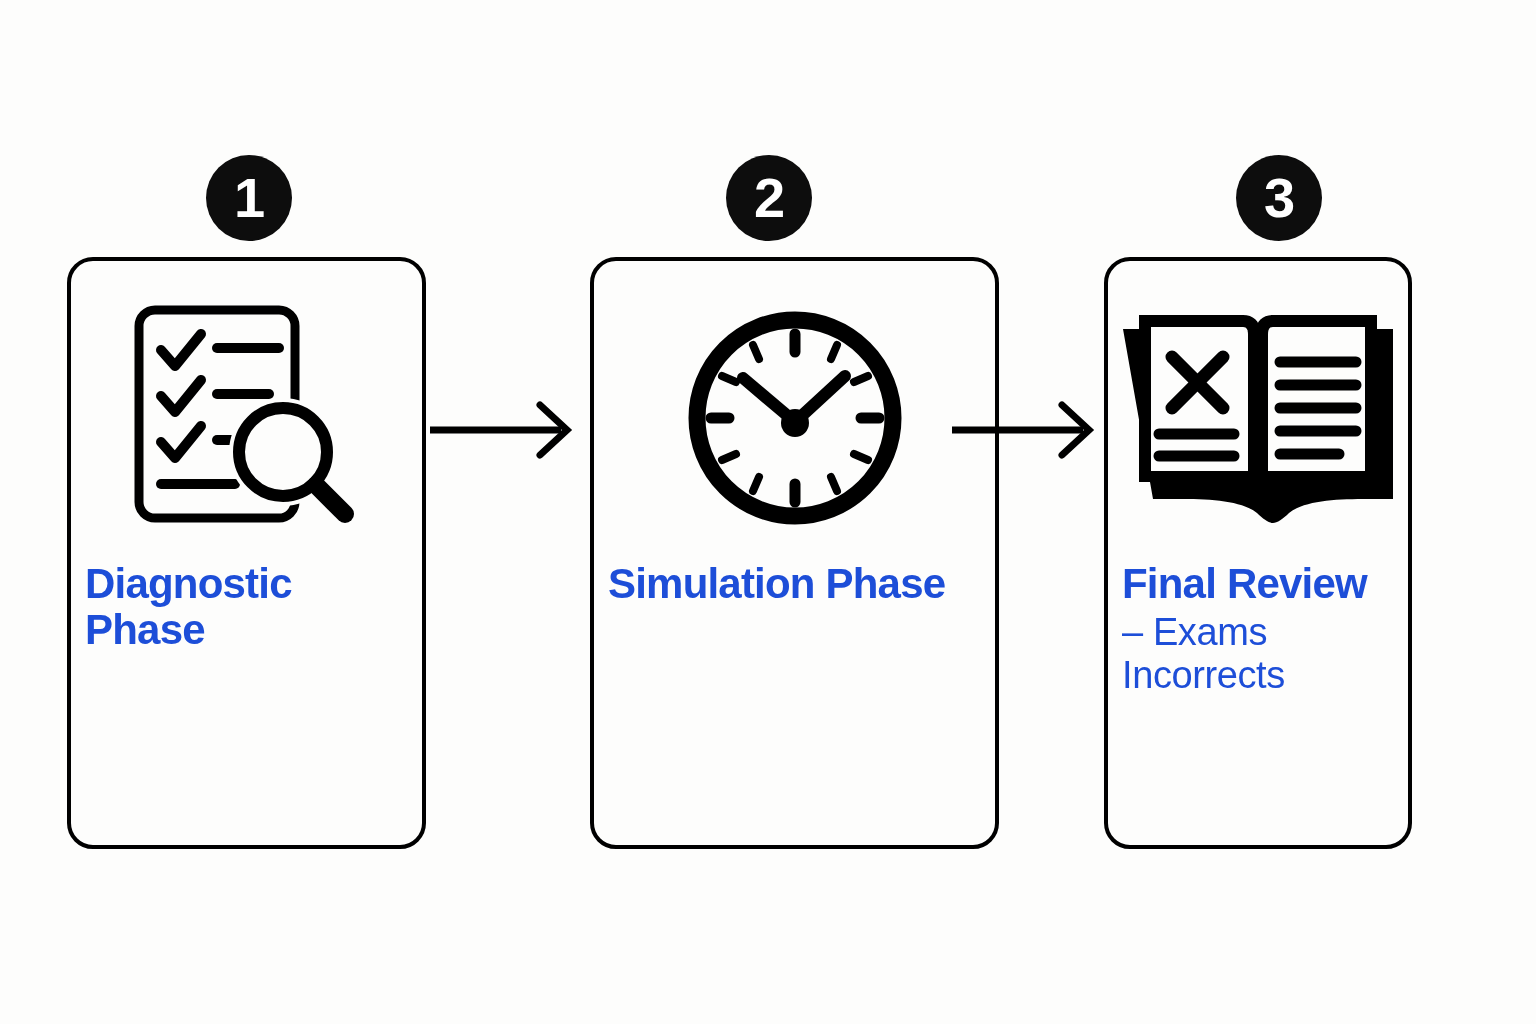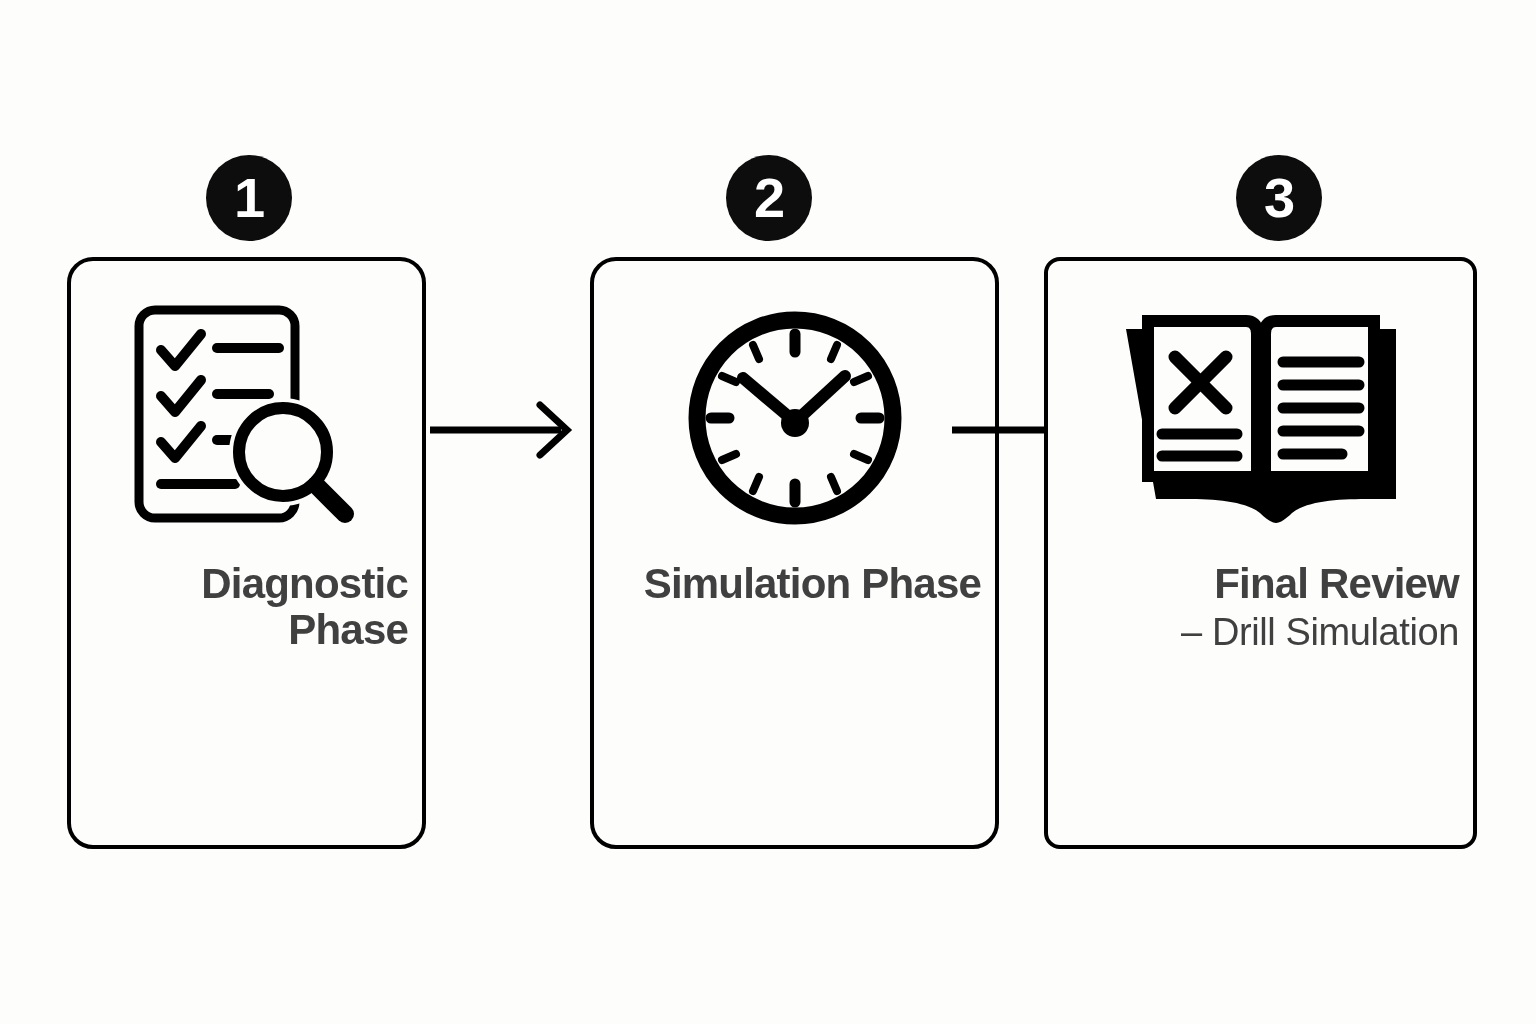--- a/index.html
+++ b/index.html
@@ -59,22 +59,22 @@
     display: flex;
     align-items: center;
     justify-content: center;
   }
 
   
   .card-text {
     position: absolute;
     left: 14px;
     right: 14px;
-    text-align: right;
-    color: #404040;
+    text-align: left;
+    color: #1d4ed8;
   }
   .card-title {
     display: block;
     font-size: 42px;
     font-weight: 700;
     line-height: 1.1;
     letter-spacing: -0.8px;
   }
   .card-subtitle {
     display: block;
@@ -185,21 +185,21 @@
     <svg viewBox="0 0 160 70" preserveAspectRatio="none" aria-hidden="true">
       <line x1="2" y1="35" x2="133" y2="35" stroke="#000" stroke-width="7" stroke-linecap="butt"></line>
       <polyline points="112,10 139,35 112,60" fill="none" stroke="#000" stroke-width="7" stroke-linecap="round" stroke-linejoin="miter"></polyline>
     </svg>
   </div>
 
   <div class="step-badge" style="left:1236px; top:155px;">
     <span>3</span>
   </div>
 
-  <div class="step-card" style="left:1044px; top:257px; width:433px; height:592px;border-radius:16px;">
+  <div class="step-card" style="left:1104px; top:257px; width:308px; height:592px;">
 
     <div class="icon-wrap" style="top:42px; height:230px;">
       <svg width="282" height="222" viewBox="0 0 282 222" aria-hidden="true">
 
         <path d="M6 22 h36 v150 h198 V22 h36 v170
                  c-40 0 -84 -2 -104 14 c-6 6 -12 10 -16 10
                  c-4 0 -10 -4 -16 -10 c-20 -16 -64 -14 -104 -14 Z" fill="#000"></path>
 
         <path d="M22 8 h104 c10 0 17 6 17 16 v162
                  c-5 -8 -12 -11 -22 -11 H22 Z" fill="#000"></path>
@@ -224,17 +224,17 @@
           <line x1="163" y1="78" x2="239" y2="78"></line>
           <line x1="163" y1="101" x2="239" y2="101"></line>
           <line x1="163" y1="124" x2="239" y2="124"></line>
           <line x1="163" y1="147" x2="222" y2="147"></line>
         </g>
       </svg>
     </div>
 
     <div class="card-text" style="top:300px;">
       <span class="card-title">Final Review</span>
-      <span class="card-subtitle">– Drill Simulation</span>
+      <span class="card-subtitle">– Exams Incorrects</span>
     </div>
   </div>
 
 </div>
 
 </body></html>

